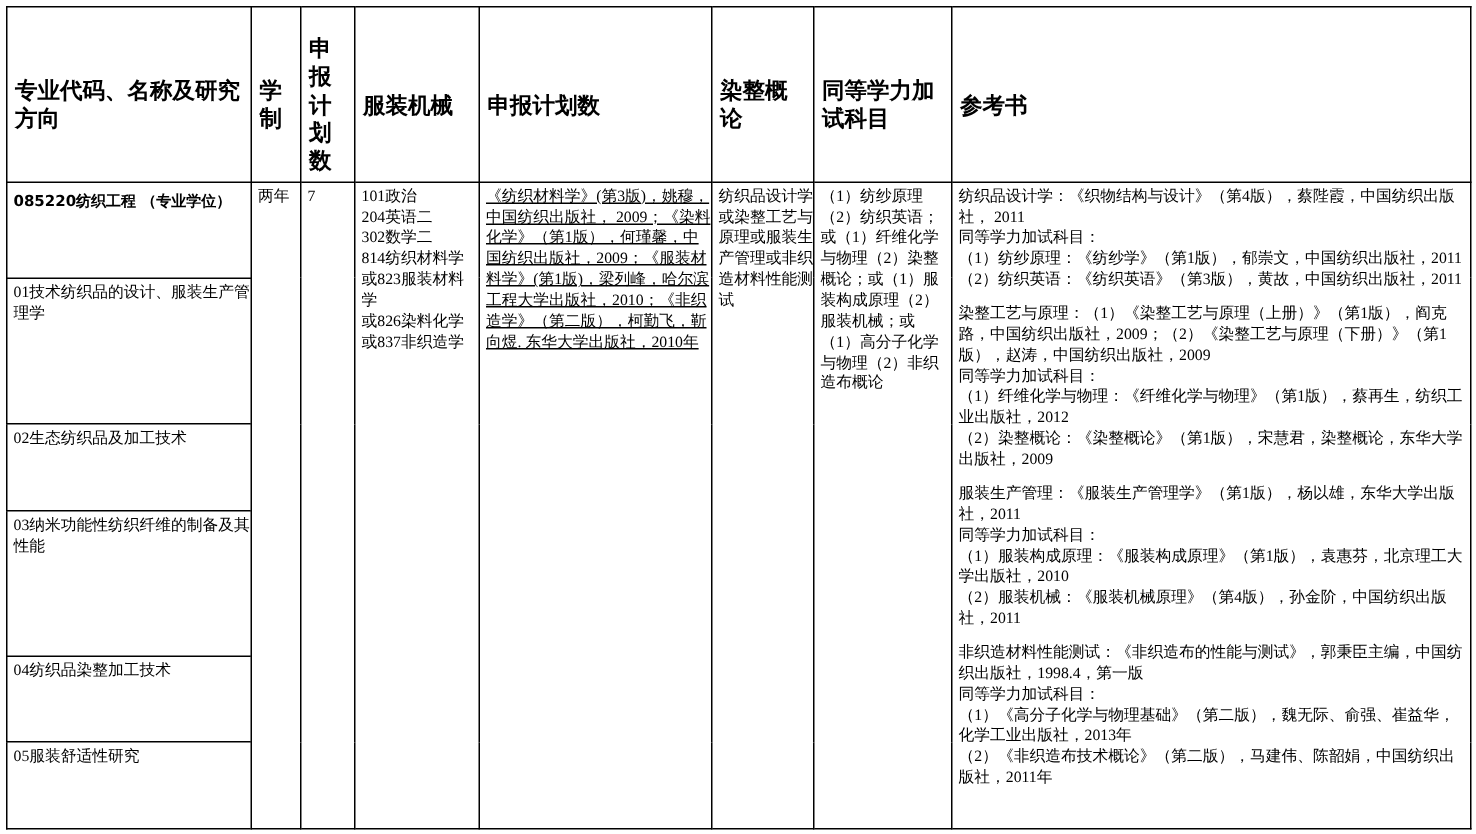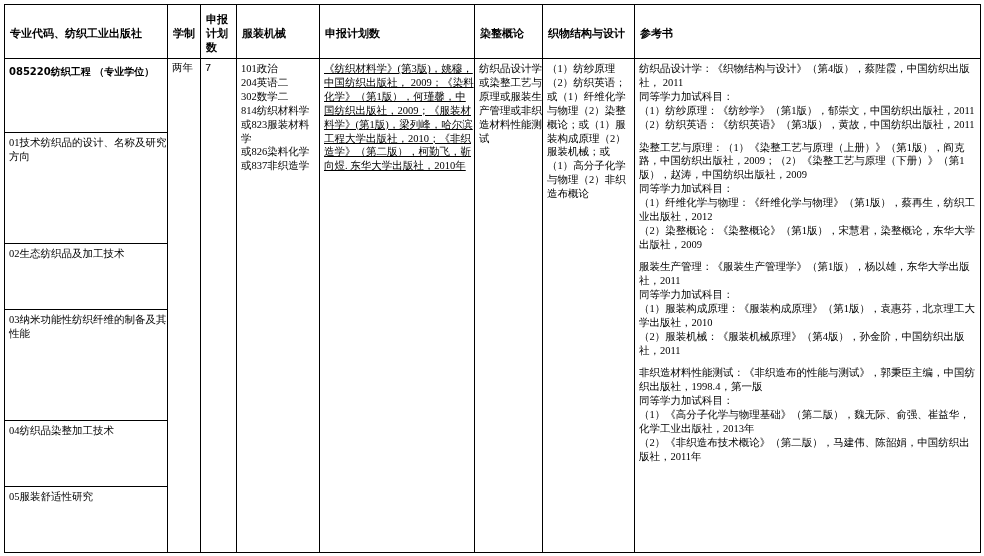--- a/index.html
+++ b/index.html
@@ -38,24 +38,24 @@
     font-size: 10.5px;
     line-height: 1.32;
     font-weight: normal;
     text-align: left;
     word-break: break-all;
     overflow: hidden;
   }
   table.catalog thead th {
     font-family: "DejaVu Sans", "Liberation Sans", sans-serif;
     font-weight: bold;
-    font-size: 11px;
+    font-size: 15px;
     line-height: 1.25;
     vertical-align: middle;
-    padding: 8px 4px 4px 5px;
+    padding: 18px 4px 4px 5px;
     height: 34px;
   }
   
   col.c-direction { width: 163px; }
   col.c-length    { width: 33px;  }
   col.c-quota     { width: 36px;  }
   col.c-exam      { width: 83px;  }
   col.c-books     { width: 155px; }
   col.c-retest    { width: 68px;  }
   col.c-equiv     { width: 92px;  }
@@ -68,21 +68,21 @@
     line-height: 1.35;
   }
   td.direction.major {
     font-family: "DejaVu Sans", "Liberation Sans", sans-serif;
     font-weight: bold;
     font-size: 10px;
     vertical-align: top;
     padding-top: 6px;
   }
   td.length, td.quota {
-    font-family: Liberation Mono, monospace;
+    font-family: Liberation Serif, serif;
     font-weight: bold;
     font-size: 11px;
     text-align: center;
     vertical-align: middle;
   }
   td.exam {
     vertical-align: top;
     padding-top: 6px;
     font-size: 11px;
     line-height: 1.4;
@@ -126,27 +126,27 @@
         <col class="c-length">
         <col class="c-quota">
         <col class="c-exam">
       <col class="c-books">
         <col class="c-retest">
         <col class="c-equiv">
         <col class="c-refbooks">
     </colgroup>
     <thead>
       <tr>
-        <th>专业代码、纺织工业出版社</th>
+        <th>专业代码、名称及研究方向</th>
         <th>学制</th>
         <th>申报计划数</th>
         <th>服装机械</th>
         <th>申报计划数</th>
         <th>染整概论</th>
-        <th>织物结构与设计</th>
+        <th>同等学力加试科目</th>
         <th>参考书</th>
       </tr>
     </thead>
     <tbody>
       <tr>
         <td class="direction major">085220纺织工程 （专业学位）</td>
         <td class="length" rowspan="6">两年</td>
         <td class="quota" rowspan="6">7</td>
         <td class="exam" rowspan="6">101政治
 204英语二
@@ -174,21 +174,21 @@
 （1）服装构成原理：《服装构成原理》（第1版），袁惠芬，北京理工大学出版社，2010
 （2）服装机械：《服装机械原理》（第4版），孙金阶，中国纺织出版社，2011</p>
           <div class="spacer"></div>
           <p class="para">非织造材料性能测试：《非织造布的性能与测试》，郭秉臣主编，中国纺织出版社，1998.4，第一版
 同等学力加试科目：
 （1）《高分子化学与物理基础》（第二版），魏无际、俞强、崔益华，化学工业出版社，2013年
 （2）《非织造布技术概论》（第二版），马建伟、陈韶娟，中国纺织出版社，2011年</p>
         </td>
       </tr>
       <tr>
-        <td class="direction">01技术纺织品的设计、名称及研究方向</td>
+        <td class="direction">01技术纺织品的设计、服装生产管理学</td>
       </tr>
       <tr>
         <td class="direction">02生态纺织品及加工技术</td>
       </tr>
       <tr>
         <td class="direction">03纳米功能性纺织纤维的制备及其性能</td>
       </tr>
       <tr>
         <td class="direction">04纺织品染整加工技术</td>
       </tr>

